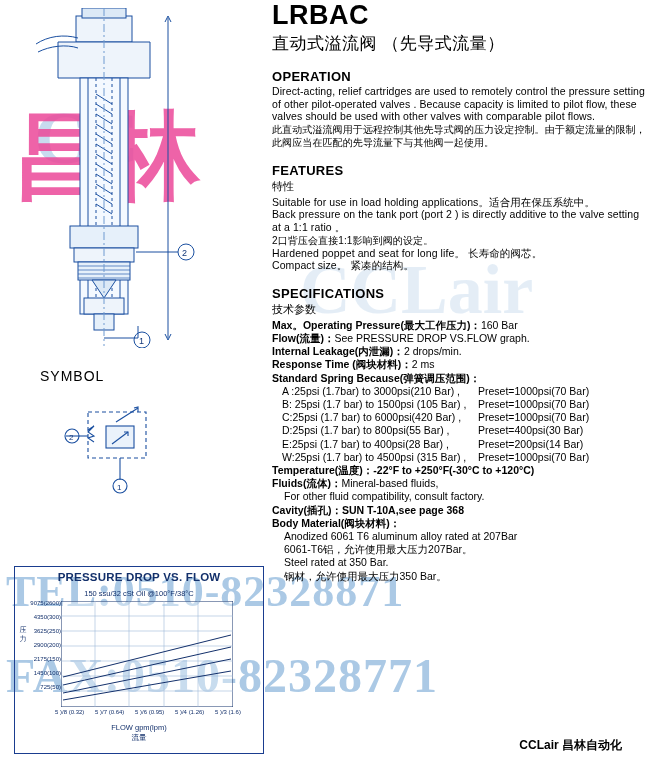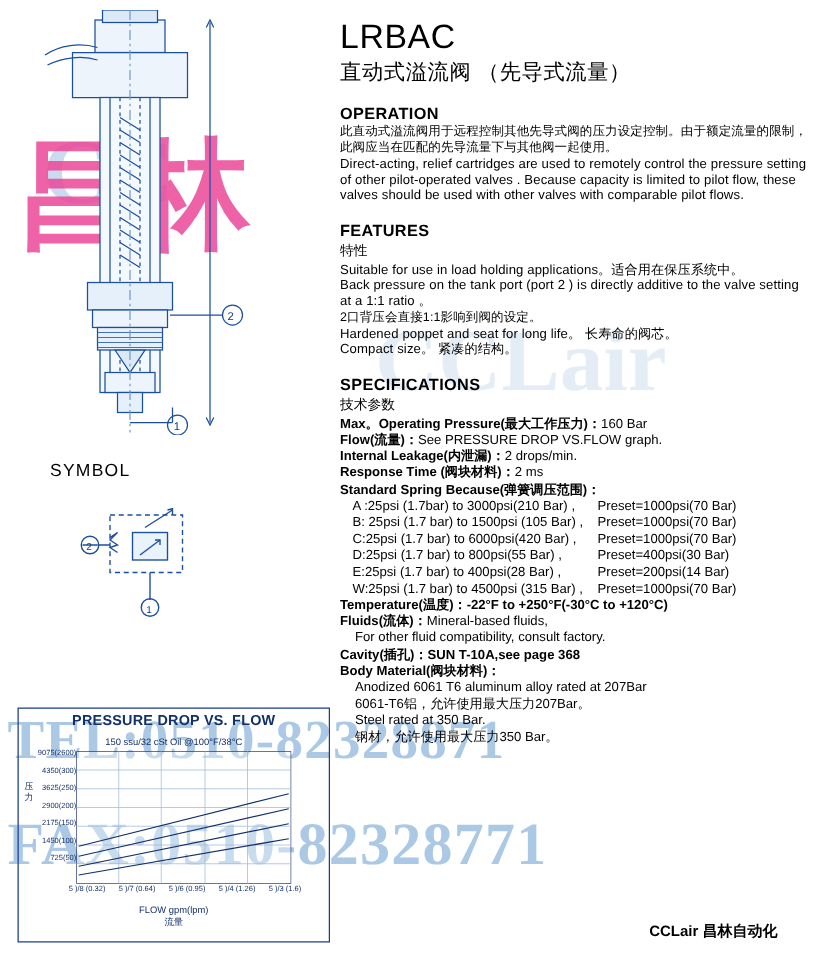--- a/index.html
+++ b/index.html
@@ -55,21 +55,21 @@
   }
   .xlabel {
     position:absolute; left:0; top:156px; width:248px; text-align:center;
     font-size:7.5px; color:#13306b; line-height:10px;
   }
 
   
   .right-col { position:absolute; left:272px; top:0; width:378px; }
 
   h1.code {
-    margin:0; padding:14px 0 0 0; font-size:27px; font-weight:normal;
+    margin:0; padding:0 0 0 0; font-size:27px; font-weight:bold;
     letter-spacing:0.5px; line-height:30px;
   }
   .cn-title { font-size:17px; margin-top:2px; letter-spacing:0.5px; }
   .en-title { font-size:16px; margin-top:3px; letter-spacing:0.2px; }
 
   h2.sec {
     margin:14px 0 1px 0; font-size:13px; font-weight:bold; letter-spacing:0.3px;
   }
   .sec-cn { font-size:11px; margin:0 0 2px 0; }
   p.body {
@@ -274,22 +274,22 @@
       </div>
     </div>
   </div>
 
   <div class="right-col">
 
     <h1 class="code">LRBAC</h1>
     <div class="cn-title">直动式溢流阀 （先导式流量）</div>
 
     <h2 class="sec">OPERATION</h2>
+    <p class="body">Direct-acting, relief cartridges are used to remotely control the pressure setting of other pilot-operated valves . Because capacity is limited to pilot flow, these valves should be used with other valves with comparable pilot flows.</p>
     <p class="body cn">此直动式溢流阀用于远程控制其他先导式阀的压力设定控制。由于额定流量的限制，此阀应当在匹配的先导流量下与其他阀一起使用。</p>
-    <p class="body">Direct-acting, relief cartridges are used to remotely control the pressure setting of other pilot-operated valves . Because capacity is limited to pilot flow, these valves should be used with other valves with comparable pilot flows.</p>
 
     <h2 class="sec">FEATURES</h2>
     <div class="sec-cn">特性</div>
     <p class="body">Suitable for use in load holding applications。适合用在保压系统中。</p>
     <p class="body">Back pressure on the tank port (port 2 ) is directly additive to the valve setting at a 1:1 ratio 。</p>
     <p class="body cn">2口背压会直接1:1影响到阀的设定。</p>
     <p class="body">
       <span>Hardened poppet and seat for long life。</span>
       <span>长寿命的阀芯。</span>
     </p>

